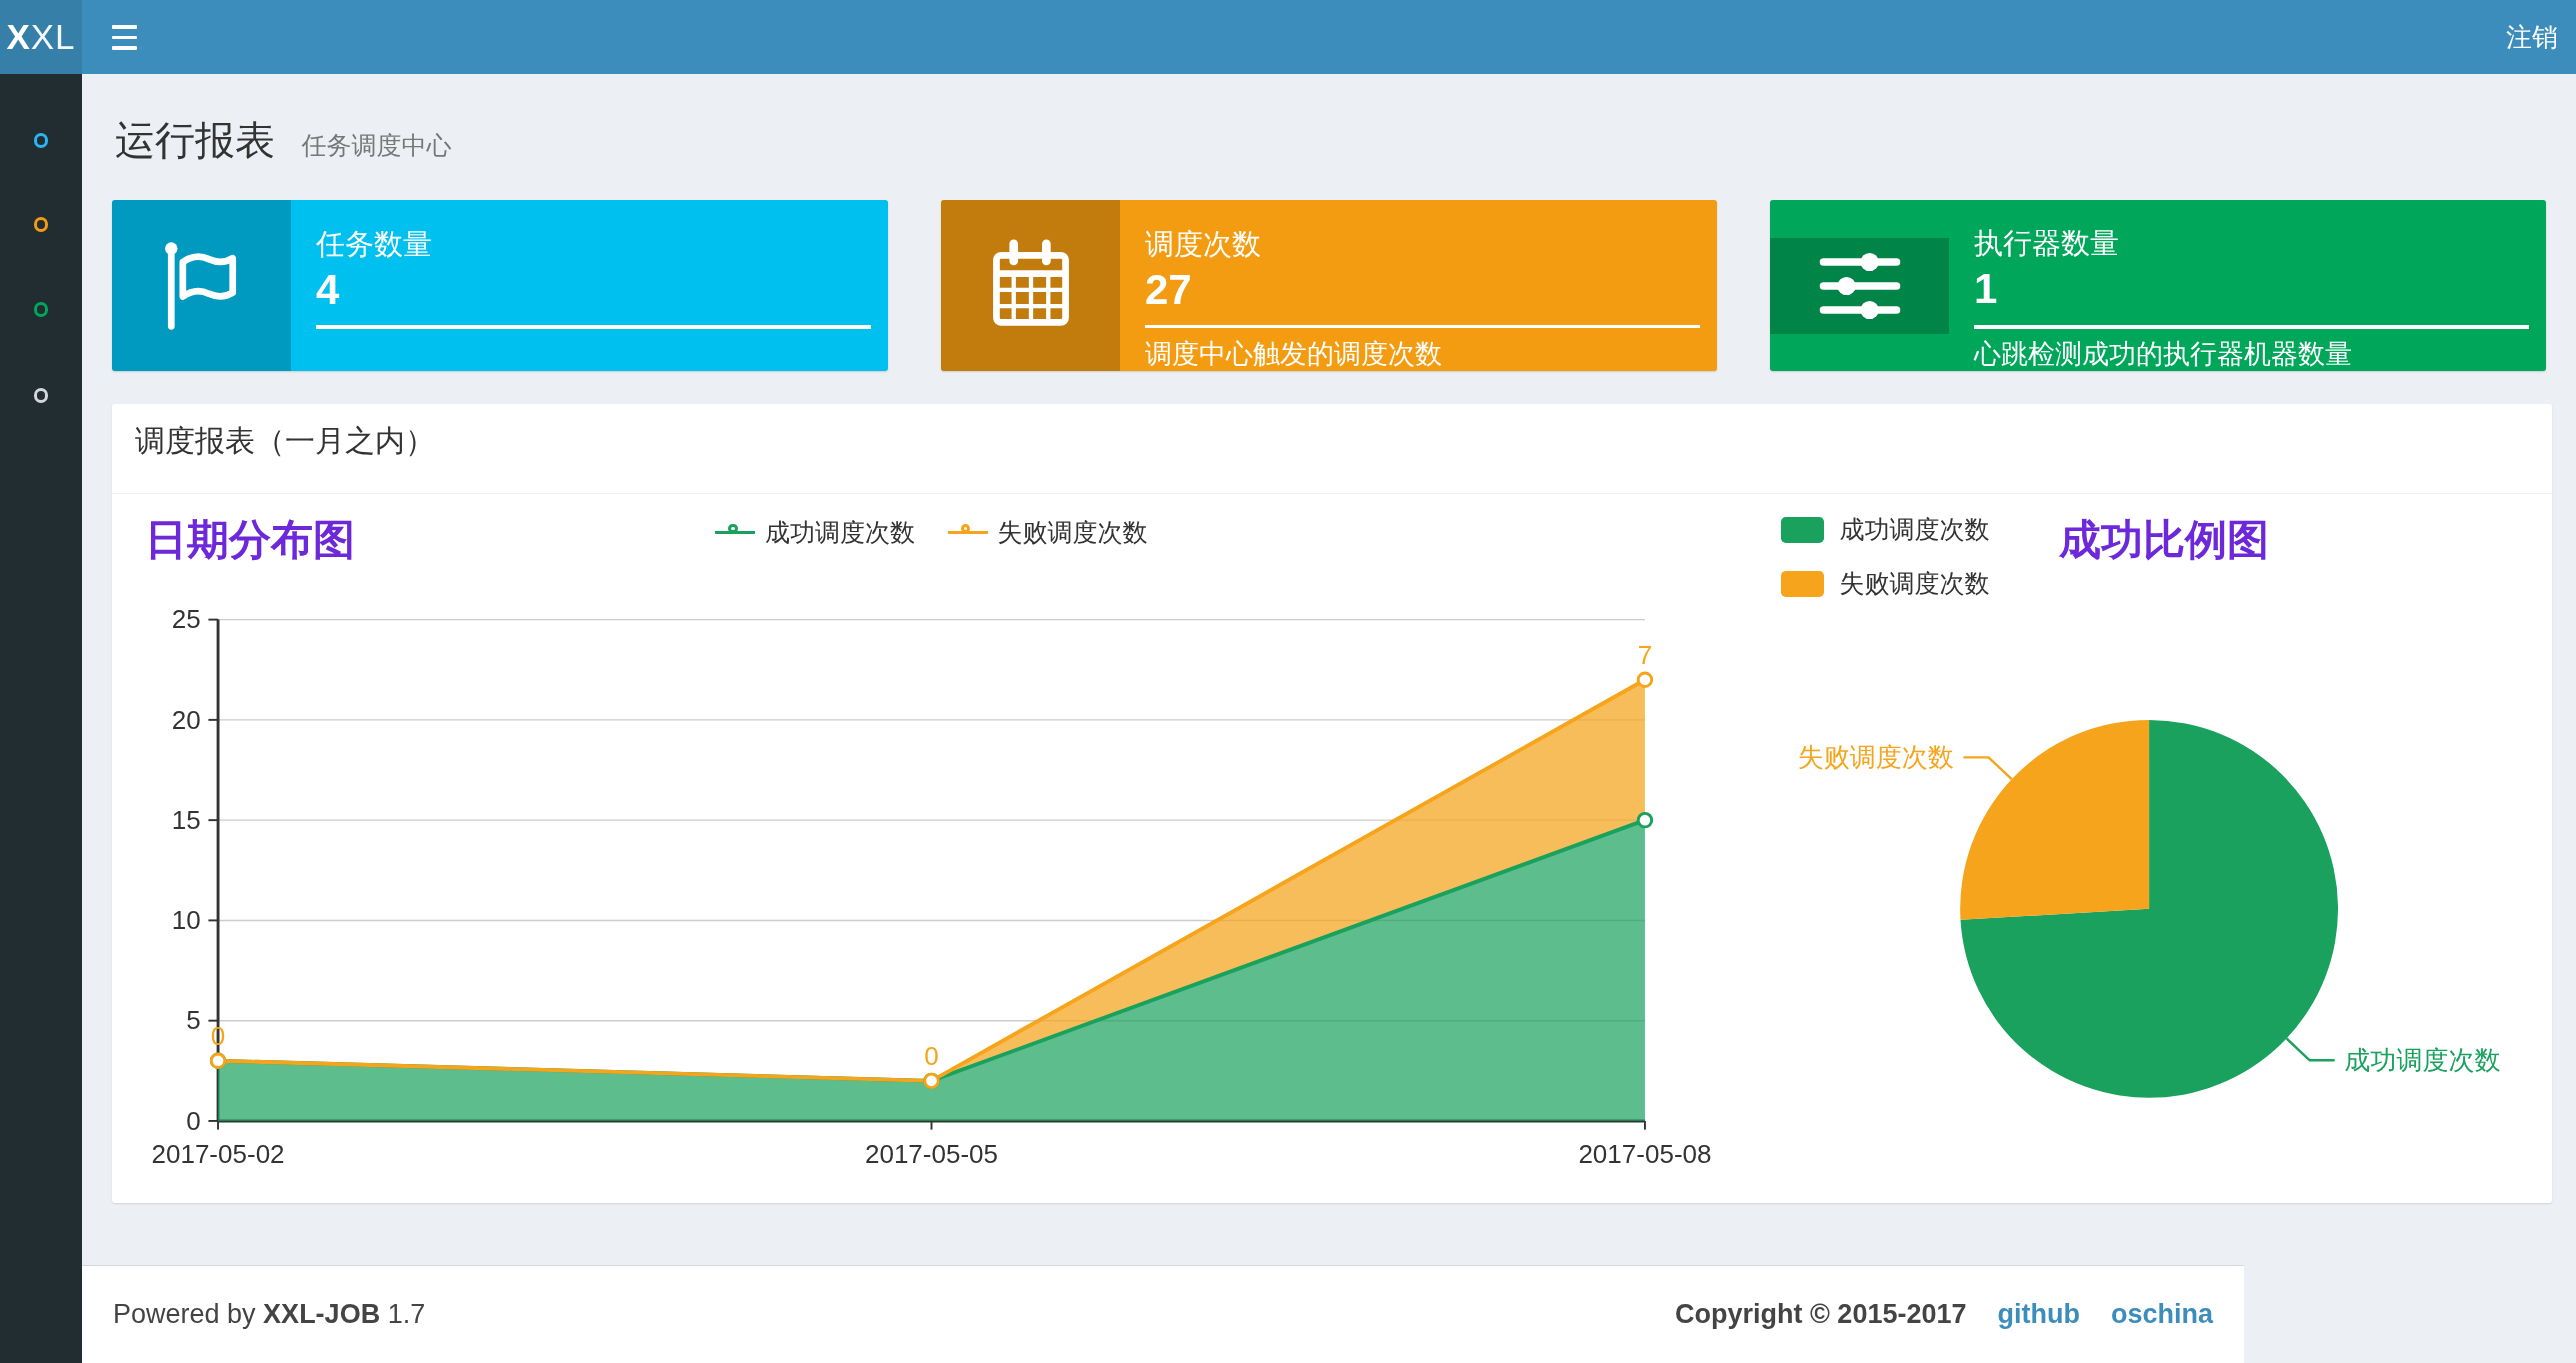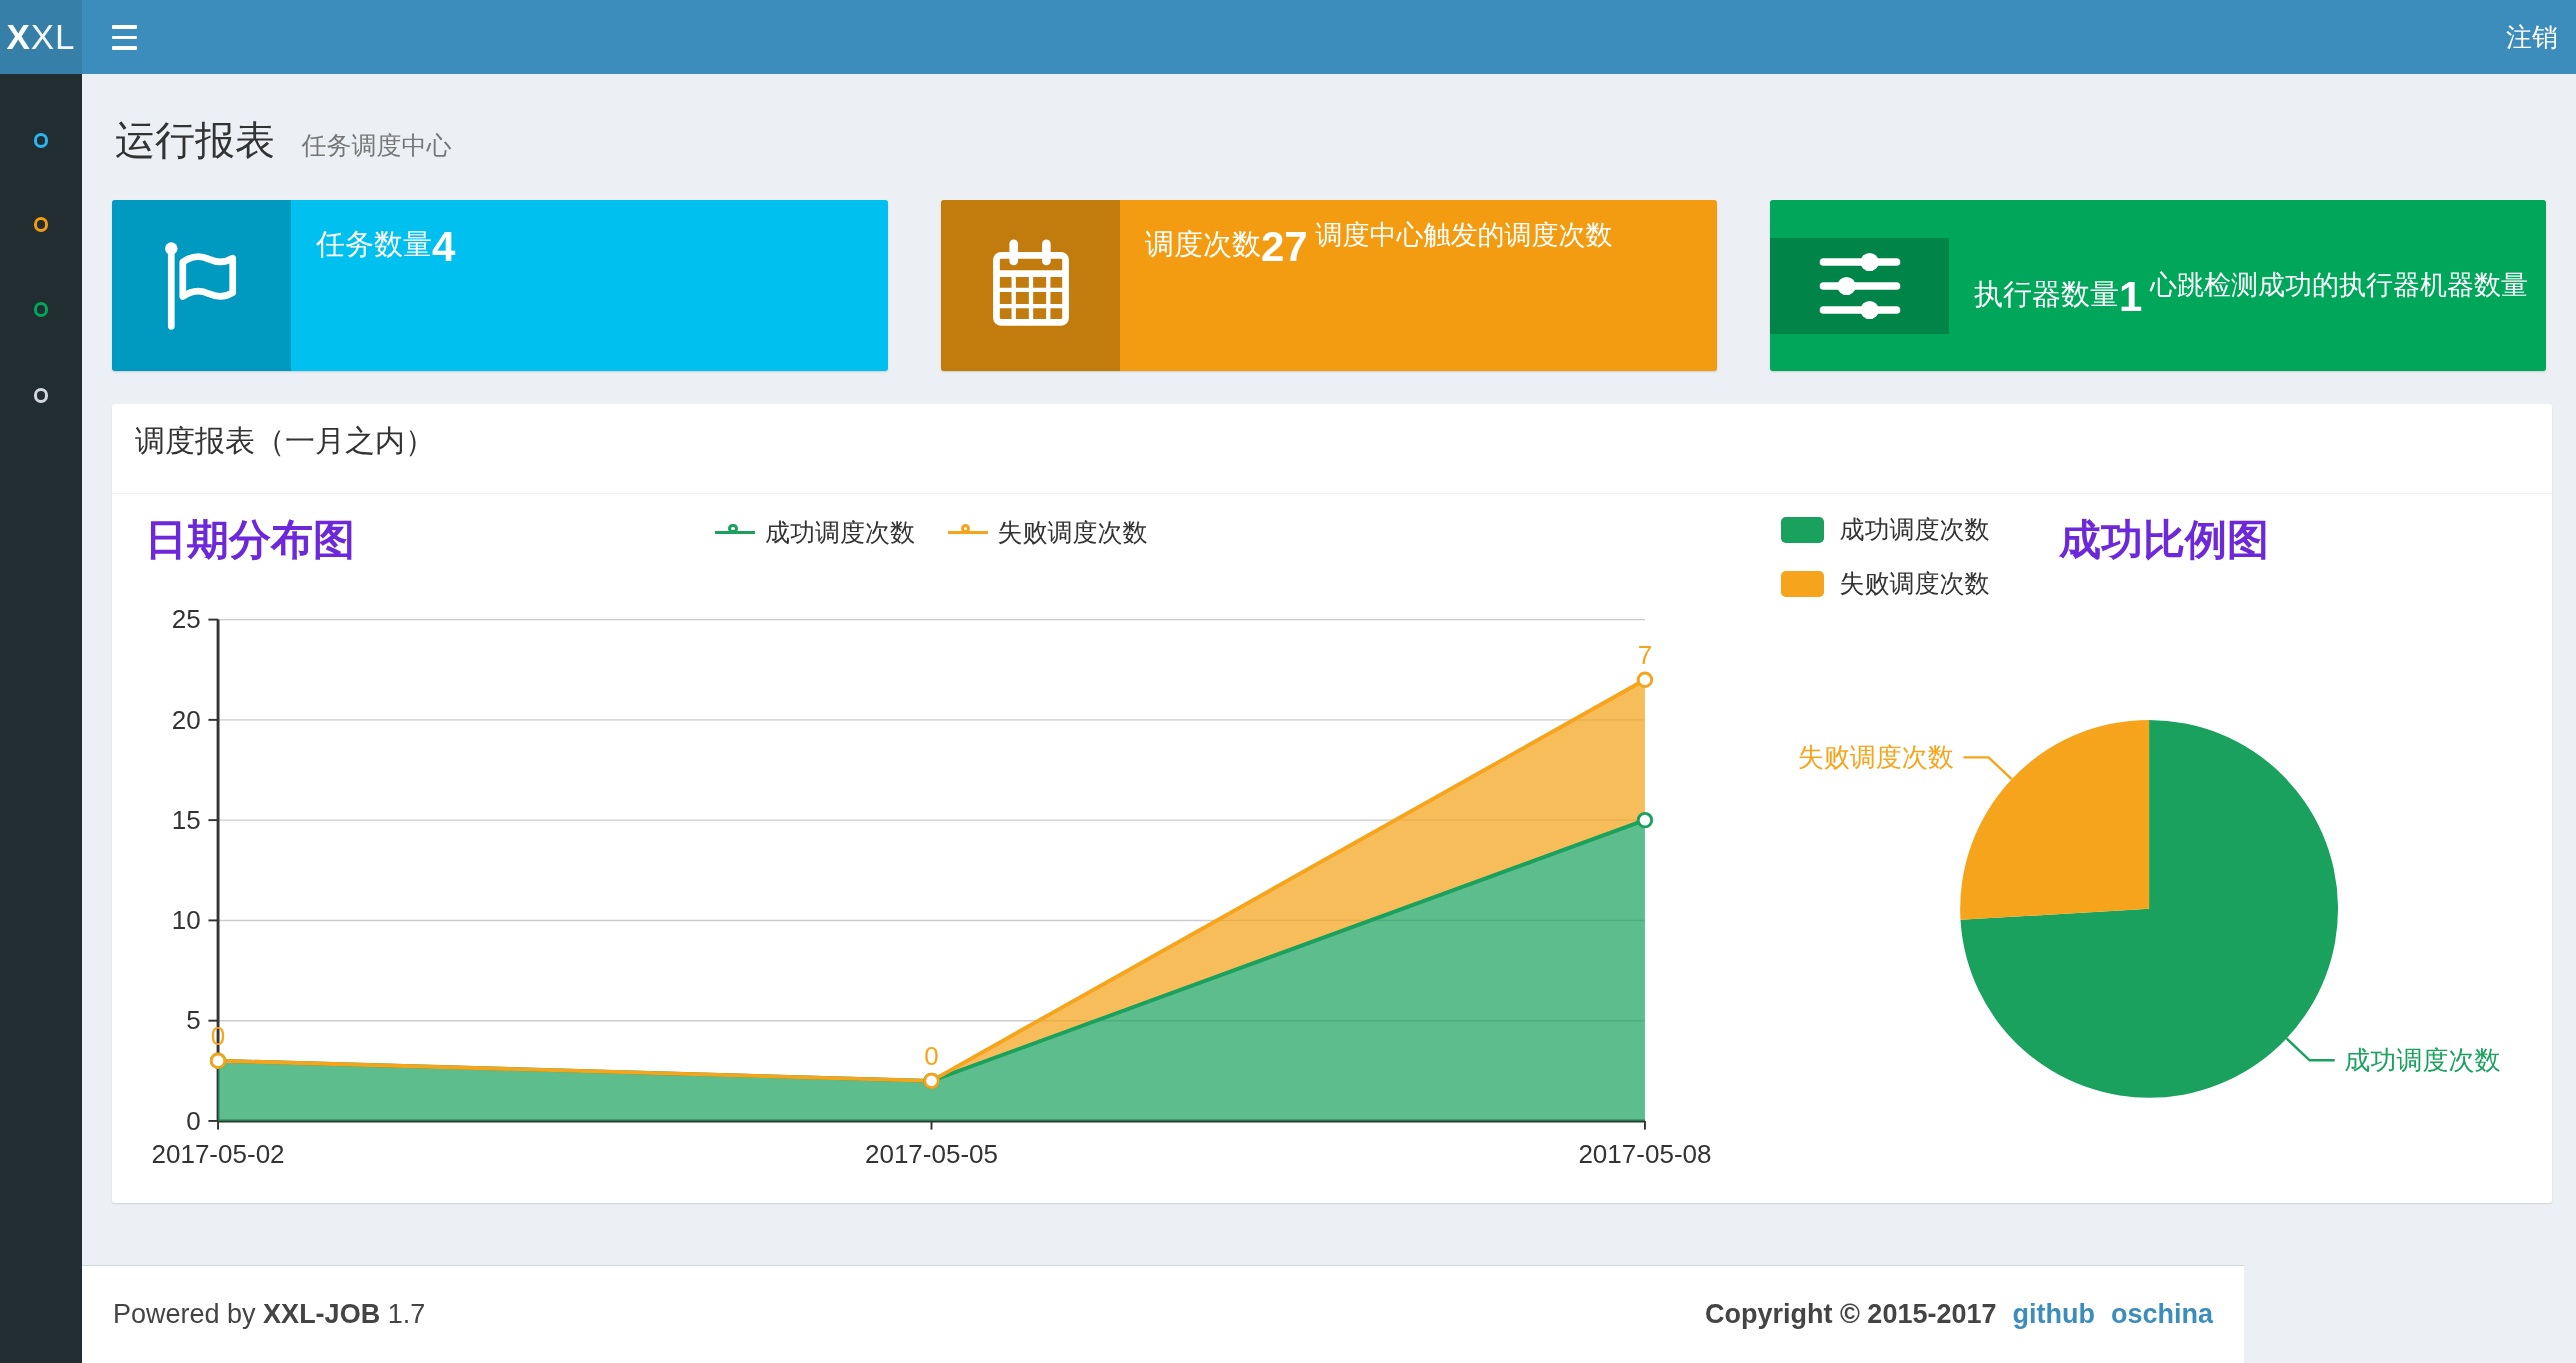--- a/index.html
+++ b/index.html
@@ -28,21 +28,21 @@
   .content{position:absolute;left:82px;top:74px;width:2494px;height:1191px;background:#ecf0f5}
   .content-header{position:absolute;left:33px;top:39px}
   .content-header h1{display:inline;font-size:40px;font-weight:500;color:#333}
   .content-header .sub{font-size:25px;color:#777;margin-left:22px}
 
   
   .info-row{position:absolute;left:30px;top:126px;width:2434px;height:171px;display:flex;gap:53px}
   .info-box{flex:1;display:flex;border-radius:2.9px;overflow:hidden;color:#fff;box-shadow:0 1px 1.9px rgba(0,0,0,.15)}
   .ib-icon{width:179px;min-width:179px;background:rgba(0,0,0,.2);display:flex;align-items:center;justify-content:center}
   .ib-icon svg{width:96px;height:96px}
-  .ib-body{flex:1;padding:19px 9.6px 0 25px;display:flex;flex-direction:row}
+  .ib-body{flex:1;padding:19px 9.6px 0 25px;display:flex;flex-direction:column}
   .ib-label{font-size:29px;line-height:35px;margin-top:7.7px}
   .ib-value{font-size:42px;font-weight:700;line-height:48px;margin-top:3.9px}
   .ib-bar{height:3.9px;background:#fff;margin:11.6px 7.7px 9.6px 0}
   .ib-desc{font-size:27px;line-height:33px}
 
   
   .panel{position:absolute;left:30px;top:330px;width:2440px;height:799px;background:#fff;border-radius:2.9px;
          box-shadow:0 1px 1.9px rgba(0,0,0,.12)}
   .panel-header{position:absolute;left:0;top:0;right:0;height:90px;border-bottom:1px solid #f0f0f0;
                 font-size:30px;font-weight:500;color:#333;line-height:74px;padding-left:23px}
@@ -62,21 +62,21 @@
 
   #line-chart{position:absolute;left:0;top:174px}
   #pie-chart{position:absolute;left:1639px;top:174px}
   svg text{font-family:"Liberation Sans","DejaVu Sans",sans-serif}
 
   
   .footer{position:absolute;left:82px;top:1265px;width:2162px;height:98px;background:#fff;
           border-top:1px solid #d2d6de;display:flex;align-items:center;justify-content:space-between;
           padding:0 31px;font-size:27px;color:#444}
   .footer b{font-weight:700}
-  .flinks{display:flex;gap:16px;align-items:center}
+  .flinks{display:flex;gap:31px;align-items:center}
   .flink{font-weight:700;text-decoration:none;cursor:pointer}
 </style>
 </head>
 <body>
 
 <div id="app">
 
   <header class="navbar" style="background: rgb(60, 141, 188);">
     <div class="logo" style="background: rgb(54, 127, 169);">
         <b>X</b>

